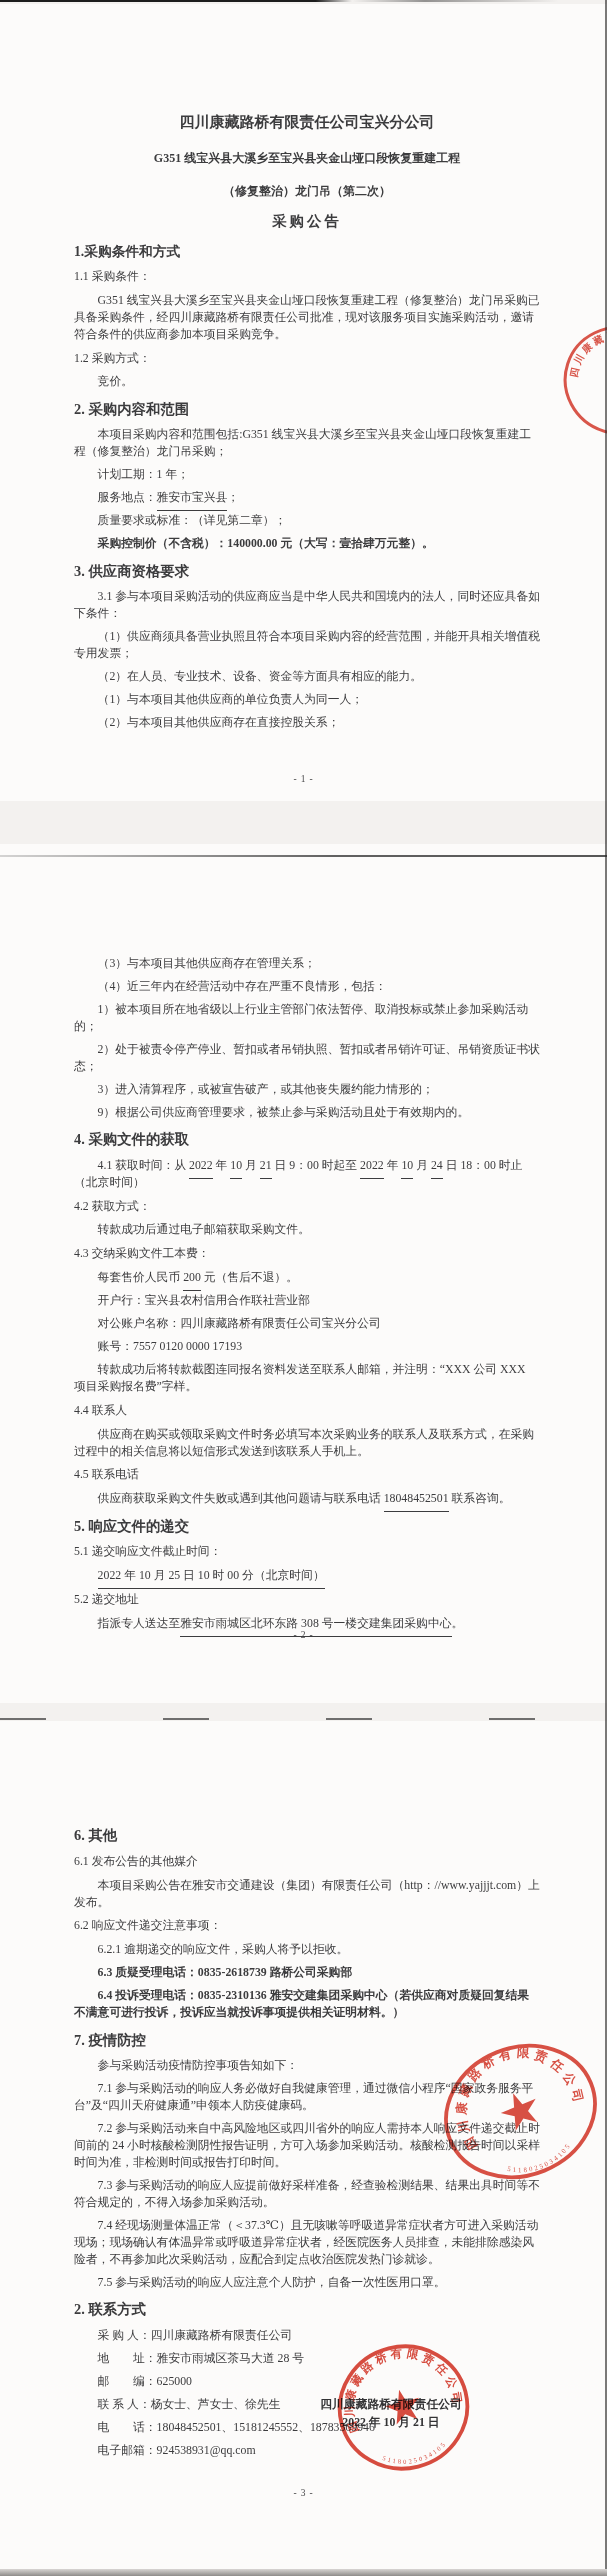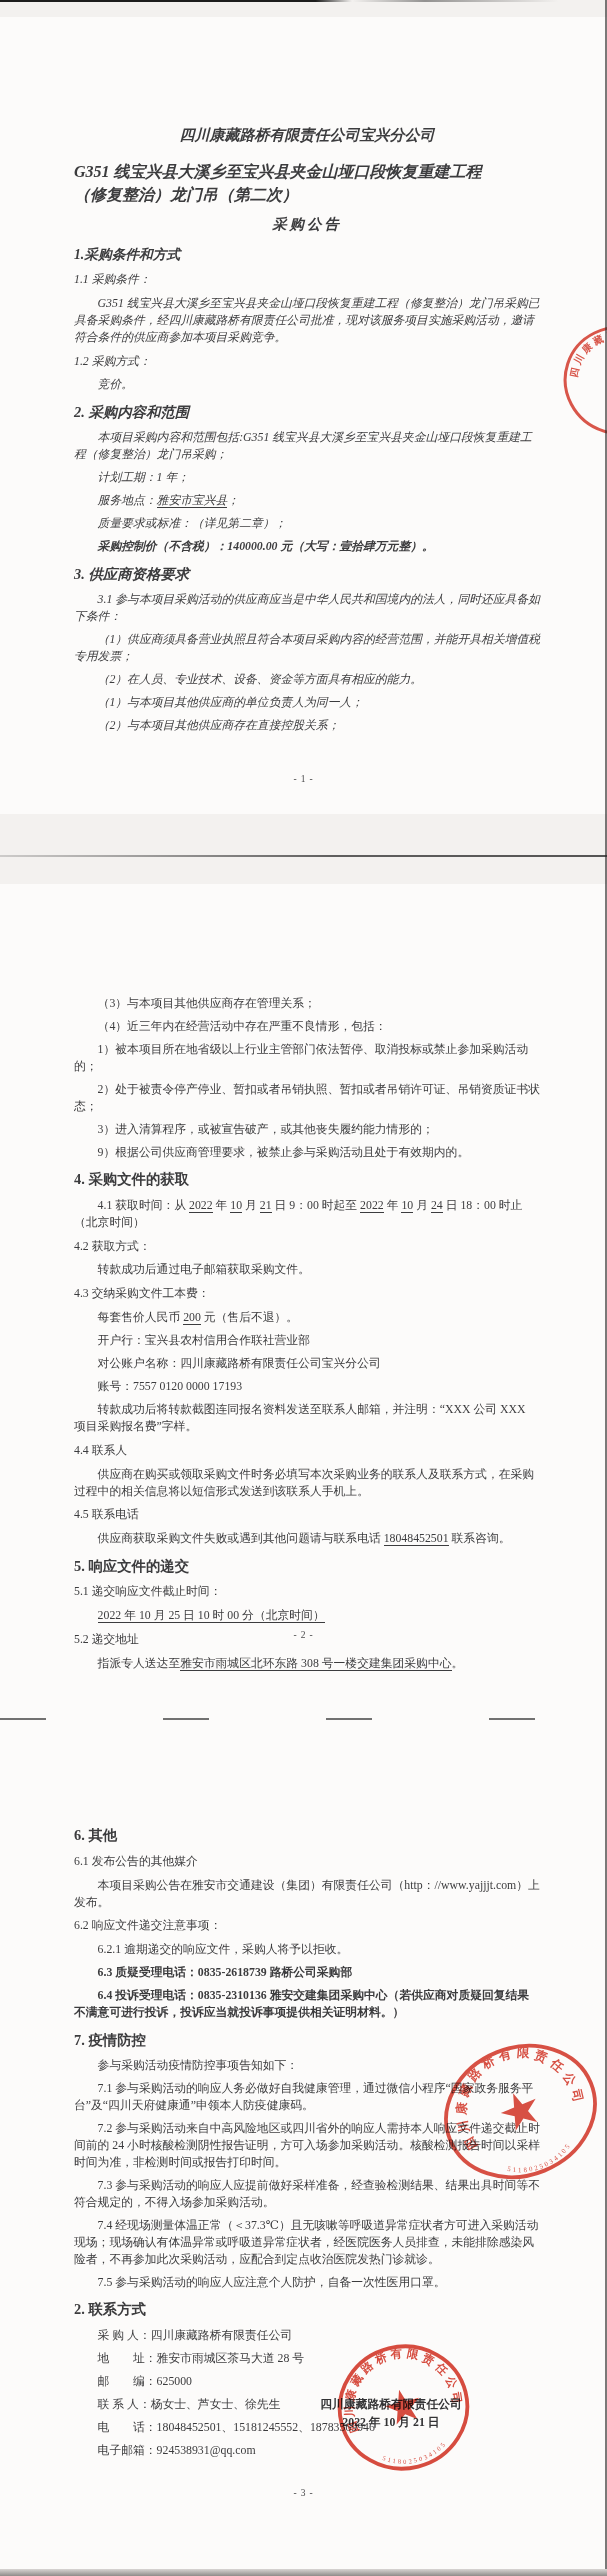--- a/index.html
+++ b/index.html
@@ -3,38 +3,38 @@
 <meta charset="utf-8">
 <style>
   html,body{margin:0;padding:0;background:#e8e6e4;}
   .canvas{
     position:relative;width:607px;height:2576px;margin:0 auto;
     background:#f3f1ef;overflow:hidden;
     font-family:"Liberation Serif","DejaVu Serif",serif;
     color:#3c3c3e;
   }
   .page{position:absolute;left:0;width:607px;background:#fcfbfa;}
-  .page1{top:17px;height:797px;font-style:italic;}
-  .page2{top:884px;height:859px;}
+  .page1{top:4px;height:797px;}
+  .page2{top:844px;height:859px;}
   .page3{top:1721px;height:848px;}
   .content{box-sizing:border-box;height:100%;overflow:hidden;}
   .page1 .content{padding:108px 67px 0 74px;}
   .page2 .content{padding:105px 67px 0 74px;}
   .page3 .content{padding:96px 67px 16px 74px;}
 
   .blk{font-size:11.8px;line-height:17px;margin:6px 0;}
   .t1{font-size:15px;font-weight:bold;text-align:center;margin:0 0 13.7px 0;line-height:21px;}
-  .t2{font-size:16px;font-weight:bold;text-align:left;margin:0 0;line-height:23px;}
+  .t2{font-size:12px;font-weight:bold;text-align:center;margin:10px 0;line-height:23px;}
   .tc{font-size:14.4px;font-weight:bold;text-align:center;letter-spacing:3px;margin:10.6px 0 12px 0;}
   .h1{font-size:13.7px;font-weight:bold;margin:7.6px 0 6.8px 0;line-height:19px;}
   .h2{font-size:14.4px;font-weight:bold;margin:8.3px 0 7.6px 0;line-height:20px;}
   .sub{margin:6.8px 0;}
   .pind{text-indent:2em;}
   .b{font-weight:bold;}
-  .u{border-bottom:0.8px solid #3c3c3e;padding-bottom:0;}
+  .u{border-bottom:0.8px solid #3c3c3e;padding-bottom:6px;}
 
   .footer{
     position:absolute;left:0;width:607px;text-align:center;
     font-size:9.5px;color:#4a4a4c;letter-spacing:0.8px;
   }
   .f1{top:774px;} .f2{top:1630px;} .f3{top:2488px;}
 
   .edge-top{position:absolute;left:0;top:0;width:607px;height:1.5px;
     background:linear-gradient(90deg,#1d1d1d 0,#1d1d1d 52%,rgba(29,29,29,0) 58%,rgba(29,29,29,.45) 70%,rgba(29,29,29,0) 92%);}
   .edge-right{position:absolute;right:0;top:0;width:2.3px;height:2576px;background:rgba(42,40,40,.62);}

